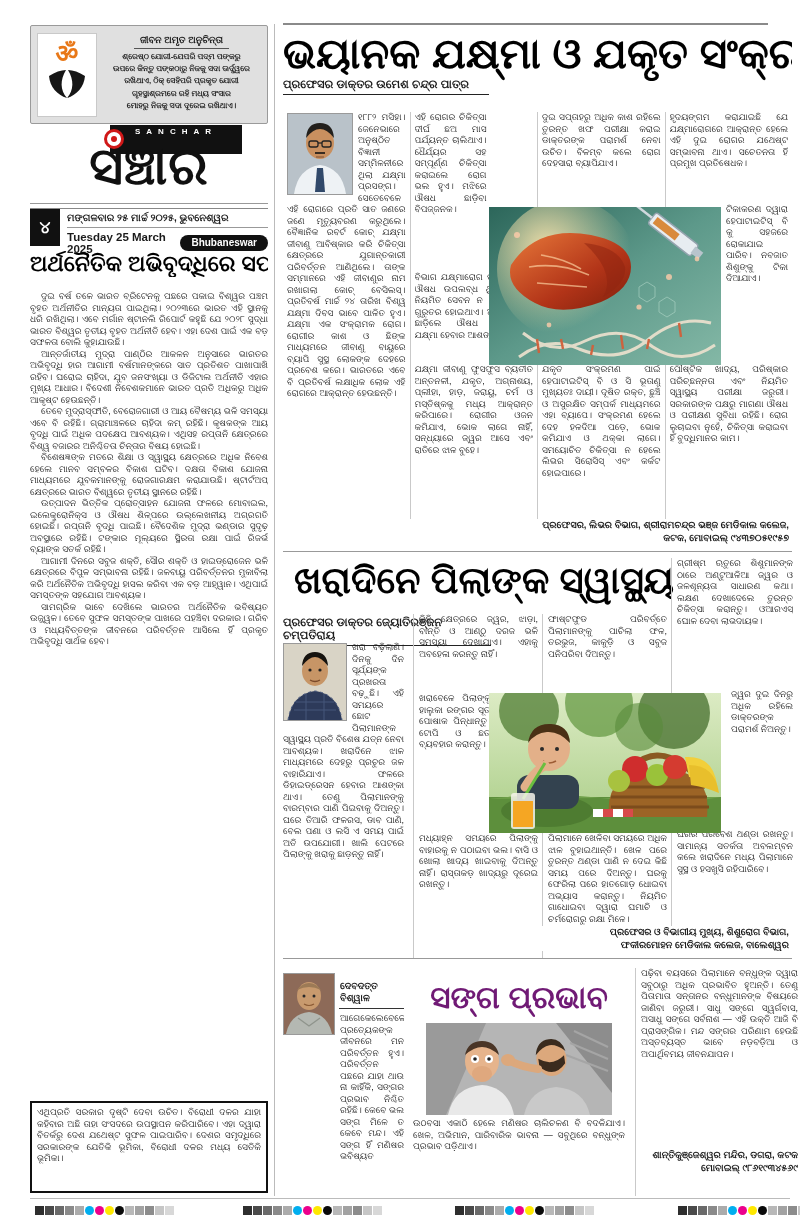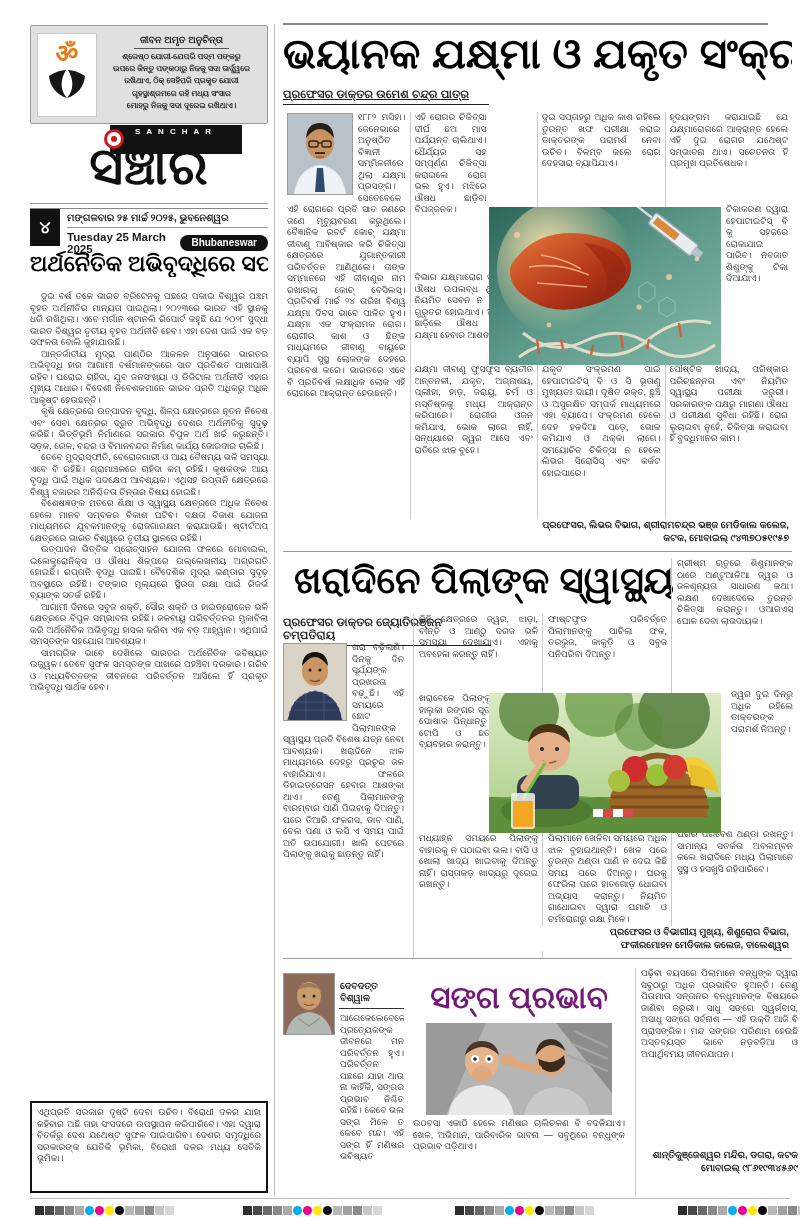--- a/index.html
+++ b/index.html
@@ -50,21 +50,21 @@
 
   .vrule{position:absolute;left:274px;top:24px;width:1px;height:1172px;background:#bbb;}
 
   
   .rightsec{position:absolute;left:283px;top:0;width:509px;height:1224px;}
   .toprule{position:absolute;top:23px;left:0;width:485px;height:2px;background:#8a8a8a;}
 
   .a1head{position:absolute;top:27px;left:0;width:509px;text-align:center;font-size:42px;
           line-height:54px;font-weight:800;color:#000;white-space:nowrap;overflow:hidden;}
   .byline{font-weight:bold;font-size:11.5px;border-bottom:1.5px solid #222;padding-bottom:3px;}
-  .a1byline{position:absolute;top:88px;left:0;width:206px;text-decoration:underline;}
+  .a1byline{position:absolute;top:78px;left:0;width:206px;}
   .a1cols{position:absolute;top:112px;left:0;width:509px;height:407px;display:flex;}
   .col{flex:1;min-width:0;padding:0 4px;position:relative;}
   .col + .col{border-left:1px solid #c9c9c9;}
   .authphoto{float:left;margin:1px 5px 2px 0;border:1px solid #9a9a9a;background:#cfd6da;}
   .bandL{width:72px;}
   .bandR{width:62px;margin-left:auto;}
   .liverimg{position:absolute;left:206px;top:95px;width:232px;height:158px;z-index:3;}
   .a1credit{position:absolute;top:519px;right:3px;width:262px;text-align:right;font-weight:bold;
             font-size:9.5px;line-height:12.5px;background:#fff;z-index:4;}
 
@@ -149,21 +149,20 @@
           <span class="citypill">Bhubaneswar</span>
         </div>
       </div>
     </div>
 
     <div class="econhead">ଅର୍ଥନୈତିକ ଅଭିବୃଦ୍ଧିରେ ସଫଳତା</div>
 
     <div class="econbody txt">
       <p>ଦୁଇ ବର୍ଷ ତଳେ ଭାରତ ବ୍ରିଟେନକୁ ପଛରେ ପକାଇ ବିଶ୍ୱର ପଞ୍ଚମ ବୃହତ ଅର୍ଥନୀତିର ମାନ୍ୟତା ପାଇଥିଲା। ୨୦୨୩ରେ ଭାରତ ଏହି ସ୍ଥାନକୁ ଧରି ରଖିଥିଲା। ଏବେ ମର୍ଗାନ ଷ୍ଟାନଲି ରିପୋର୍ଟ କହୁଛି ଯେ ୨୦୨୮ ସୁଦ୍ଧା ଭାରତ ବିଶ୍ୱର ତୃତୀୟ ବୃହତ ଅର୍ଥନୀତି ହେବ। ଏହା ଦେଶ ପାଇଁ ଏକ ବଡ଼ ସଫଳତା ବୋଲି କୁହାଯାଉଛି।</p>
       <p>ଆନ୍ତର୍ଜାତୀୟ ମୁଦ୍ରା ପାଣ୍ଠିର ଆକଳନ ଅନୁସାରେ ଭାରତର ଅଭିବୃଦ୍ଧି ହାର ଆଗାମୀ ବର୍ଷମାନଙ୍କରେ ସାତ ପ୍ରତିଶତ ପାଖାପାଖି ରହିବ। ଘରୋଇ ଚାହିଦା, ଯୁବ ଜନସଂଖ୍ୟା ଓ ଡିଜିଟାଲ ଅର୍ଥନୀତି ଏହାର ମୁଖ୍ୟ ଆଧାର। ବିଦେଶୀ ନିବେଶକମାନେ ଭାରତ ପ୍ରତି ଅଧିକରୁ ଅଧିକ ଆକୃଷ୍ଟ ହେଉଛନ୍ତି।</p>
-      <p>କୃଷି କ୍ଷେତ୍ରରେ ଉତ୍ପାଦନ ବୃଦ୍ଧି, ଶିଳ୍ପ କ୍ଷେତ୍ରରେ ନୂତନ ନିବେଶ ଏବଂ ସେବା କ୍ଷେତ୍ରର ଦ୍ରୁତ ଅଭିବୃଦ୍ଧି ଦେଶର ଅର୍ଥନୀତିକୁ ସୁଦୃଢ଼ କରିଛି। ଭିତ୍ତିଭୂମି ନିର୍ମାଣରେ ସରକାର ବିପୁଳ ଅର୍ଥ ଖର୍ଚ୍ଚ କରୁଛନ୍ତି। ସଡ଼କ, ରେଳ, ବନ୍ଦର ଓ ବିମାନବନ୍ଦର ନିର୍ମାଣ କାର୍ଯ୍ୟ ଜୋରଦାର ଚାଲିଛି।</p>
       <p>ତେବେ ମୁଦ୍ରାସ୍ଫୀତି, ବେରୋଜଗାରୀ ଓ ଆୟ ବୈଷମ୍ୟ ଭଳି ସମସ୍ୟା ଏବେ ବି ରହିଛି। ଗ୍ରାମାଞ୍ଚଳରେ ଚାହିଦା କମ୍ ରହିଛି। କୃଷକଙ୍କ ଆୟ ବୃଦ୍ଧି ପାଇଁ ଅଧିକ ପଦକ୍ଷେପ ଆବଶ୍ୟକ। ଏଥିସହ ରପ୍ତାନି କ୍ଷେତ୍ରରେ ବିଶ୍ୱ ବଜାରର ଅନିଶ୍ଚିତତା ଚିନ୍ତାର ବିଷୟ ହୋଇଛି।</p>
       <p>ବିଶେଷଜ୍ଞଙ୍କ ମତରେ ଶିକ୍ଷା ଓ ସ୍ୱାସ୍ଥ୍ୟ କ୍ଷେତ୍ରରେ ଅଧିକ ନିବେଶ ହେଲେ ମାନବ ସମ୍ବଳର ବିକାଶ ଘଟିବ। ଦକ୍ଷତା ବିକାଶ ଯୋଜନା ମାଧ୍ୟମରେ ଯୁବକମାନଙ୍କୁ ରୋଜଗାରକ୍ଷମ କରାଯାଉଛି। ଷ୍ଟାର୍ଟଅପ୍ କ୍ଷେତ୍ରରେ ଭାରତ ବିଶ୍ୱରେ ତୃତୀୟ ସ୍ଥାନରେ ରହିଛି।</p>
       <p>ଉତ୍ପାଦନ ଭିତ୍ତିକ ପ୍ରୋତ୍ସାହନ ଯୋଜନା ଫଳରେ ମୋବାଇଲ, ଇଲେକ୍ଟ୍ରୋନିକ୍ସ ଓ ଔଷଧ ଶିଳ୍ପରେ ଉଲ୍ଲେଖନୀୟ ଅଗ୍ରଗତି ହୋଇଛି। ରପ୍ତାନି ବୃଦ୍ଧି ପାଇଛି। ବୈଦେଶିକ ମୁଦ୍ରା ଭଣ୍ଡାର ସୁଦୃଢ଼ ଅବସ୍ଥାରେ ରହିଛି। ଟଙ୍କାର ମୂଲ୍ୟରେ ସ୍ଥିରତା ରକ୍ଷା ପାଇଁ ରିଜର୍ଭ ବ୍ୟାଙ୍କ ସତର୍କ ରହିଛି।</p>
       <p>ଆଗାମୀ ଦିନରେ ସବୁଜ ଶକ୍ତି, ସୌର ଶକ୍ତି ଓ ହାଇଡ୍ରୋଜେନ ଭଳି କ୍ଷେତ୍ରରେ ବିପୁଳ ସମ୍ଭାବନା ରହିଛି। ଜଳବାୟୁ ପରିବର୍ତ୍ତନର ମୁକାବିଲା କରି ଅର୍ଥନୈତିକ ଅଭିବୃଦ୍ଧି ହାସଲ କରିବା ଏକ ବଡ଼ ଆହ୍ୱାନ। ଏଥିପାଇଁ ସମସ୍ତଙ୍କ ସହଯୋଗ ଆବଶ୍ୟକ।</p>
       <p>ସାମଗ୍ରିକ ଭାବେ ଦେଖିଲେ ଭାରତର ଅର୍ଥନୈତିକ ଭବିଷ୍ୟତ ଉଜ୍ଜ୍ୱଳ। ତେବେ ସୁଫଳ ସମସ୍ତଙ୍କ ପାଖରେ ପହଞ୍ଚିବା ଦରକାର। ଗରିବ ଓ ମଧ୍ୟବିତ୍ତଙ୍କ ଜୀବନରେ ପରିବର୍ତ୍ତନ ଆସିଲେ ହିଁ ପ୍ରକୃତ ଅଭିବୃଦ୍ଧି ସାର୍ଥକ ହେବ।</p>
     </div>
 
     <div class="econbox">ଏଥିପ୍ରତି ସରକାର ଦୃଷ୍ଟି ଦେବା ଉଚିତ। ବିରୋଧୀ ଦଳର ଯାହା କହିବାର ଅଛି ତାହା ସଂସଦରେ ଉପସ୍ଥାପନ କରିପାରିବେ। ଏହା ଦ୍ୱାରା ବିତର୍କରୁ ଦେଶ ଯଥେଷ୍ଟ ସୁଫଳ ପାଇପାରିବ। ଦେଶର ସମୃଦ୍ଧିରେ ସରକାରଙ୍କ ଯେତିକି ଭୂମିକା, ବିରୋଧୀ ଦଳର ମଧ୍ୟ ସେତିକି ଭୂମିକା।</div>
   </div>
 

